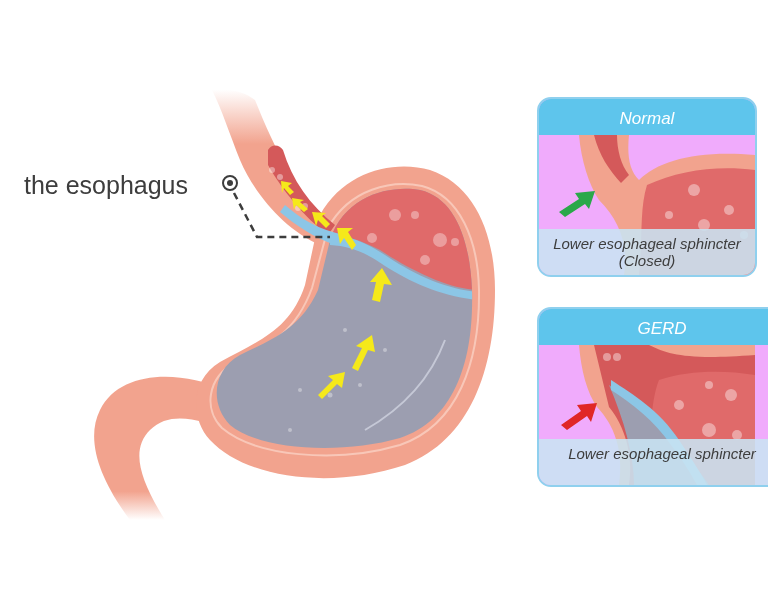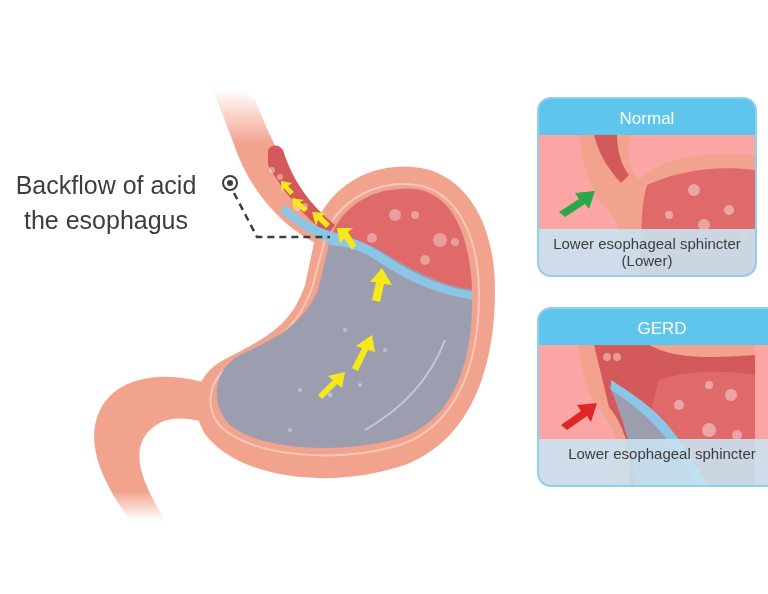--- a/index.html
+++ b/index.html
@@ -1,20 +1,20 @@
 <!DOCTYPE html>
 <html><head>
 <meta charset="utf-8">
 <style>
   html,body{margin:0;padding:0;background:#ffffff;}
   body{width:768px;height:594px;position:relative;overflow:hidden;font-family:"Liberation Sans",sans-serif;}
   .callout{position:absolute;left:0;top:168px;width:212px;text-align:center;color:#3d3d3d;font-size:25px;line-height:35px;}
   .callout div{white-space:nowrap;}
   svg.main{position:absolute;left:0;top:0;}
-  .panel{position:absolute;width:216px;height:176px;border:2px solid #8fd0ee;border-radius:14px;overflow:hidden;background:#fca5a5;}
+  .panel{position:absolute;width:216px;height:176px;border:2px solid #8fd0ee;border-radius:14px;overflow:hidden;background:#f0abfc;font-style:italic;}
   .panel .hdr{position:absolute;left:0;top:0;right:0;height:36px;background:#5ec5ec;color:#fff;font-size:17px;text-align:center;line-height:40px;}
   .panel svg{position:absolute;left:0;top:36px;}
   .panel .cap{position:absolute;left:0;right:0;bottom:0;height:46px;background:rgba(200,228,242,0.88);color:#3d3d3d;font-size:15px;text-align:center;line-height:17px;padding-top:6px;box-sizing:border-box;}
 </style>
 </head>
 <body>
 
 <svg class="main" width="768" height="594" viewBox="0 0 768 594">
   <defs>
     <linearGradient id="fadeDuo" x1="0" y1="0" x2="0" y2="1">
@@ -79,42 +79,41 @@
   </g>
 
   <g>
     <circle cx="230" cy="183" r="7" fill="none" stroke="#3d3d3d" stroke-width="2"></circle>
     <circle cx="230" cy="183" r="3" fill="#3d3d3d"></circle>
     <path d="M234,193 L257,237 L330,237" fill="none" stroke="#3d3d3d" stroke-width="2.5" stroke-dasharray="7,5"></path>
   </g>
 </svg>
 
 <div class="callout">
-  <div>Backflow of acid</div>
   <div>the esophagus</div>
 </div>
 
 <div class="panel" style="left:537px;top:97px;">
   <div class="hdr">Normal</div>
   <svg width="216" height="140" viewBox="0 0 216 140">
     <path d="M40,0 L90,0 C88,20 90,35 100,45 C120,25 160,15 216,20 L216,140 L85,140 C90,110 80,85 60,65 C50,50 42,25 40,0 Z" fill="#f2a38e"></path>
     <path d="M55,0 L78,0 C78,15 82,30 90,40 L82,48 C70,35 60,20 55,0 Z" fill="#d4595a"></path>
     <path d="M108,50 C140,35 180,30 216,35 L216,140 L100,140 C104,110 100,75 108,50 Z" fill="#e06a6a"></path>
     <g fill="#ffffff" fill-opacity="0.4">
         <circle cx="155" cy="55" r="6"></circle>
         <circle cx="190" cy="75" r="5"></circle>
         <circle cx="130" cy="80" r="4"></circle>
         <circle cx="165" cy="90" r="6"></circle>
         <circle cx="205" cy="100" r="4"></circle>
       </g>
     <path d="M20,77 L40,64 L36,58 L56,56 L50,74 L46,69 L26,82 Z" fill="#2aa84a"></path>
   </svg>
   <div class="cap">
     <div>Lower esophageal sphincter</div>
-    <div>(Lower)</div>
+    <div>(Closed)</div>
   </div>
 </div>
 
 <div class="panel" style="left:537px;top:307px;padding-left:30px;">
   <div class="hdr">GERD</div>
   <svg width="216" height="140" viewBox="0 0 216 140">
     <path d="M40,0 L216,0 L216,140 L80,140 C85,105 75,80 58,62 C48,48 42,25 40,0 Z" fill="#f2a38e"></path>
     <path d="M55,0 L110,0 C130,10 150,15 216,10 L216,140 L90,140 C95,110 85,80 70,62 Z" fill="#d4595a"></path>
     <path d="M120,35 C150,25 185,25 216,30 L216,140 L110,140 C112,100 110,60 120,35 Z" fill="#e06a6a"></path>
     <path d="M70,40 C90,55 120,70 140,100 C150,115 160,125 170,140 L95,140 C95,110 85,75 70,40 Z" fill="#9c9eb0"></path>

